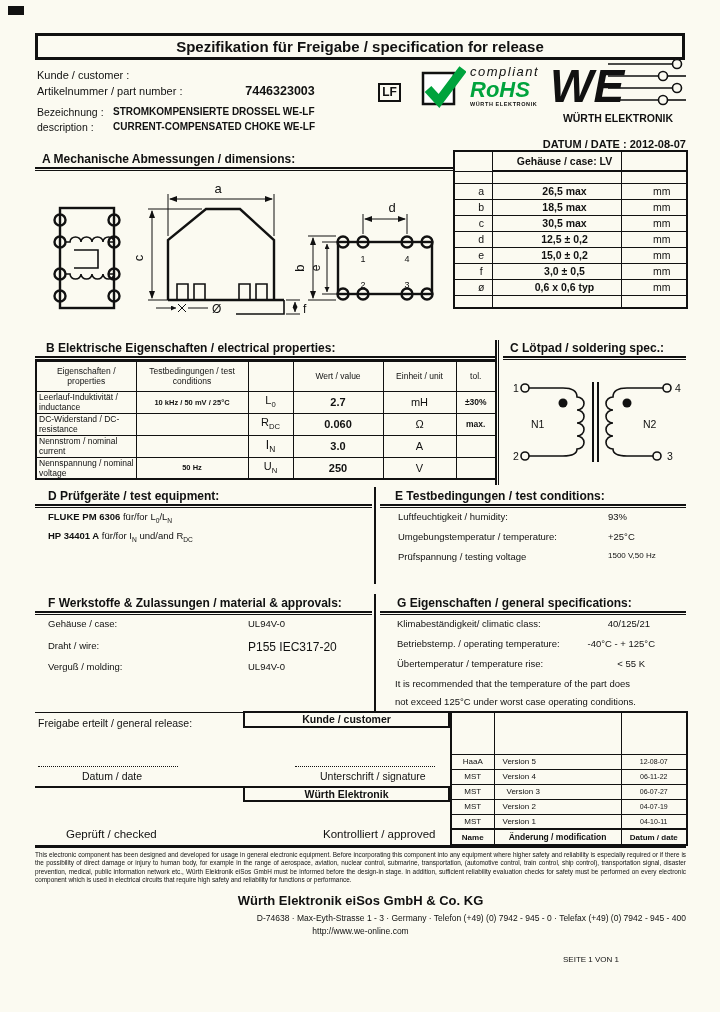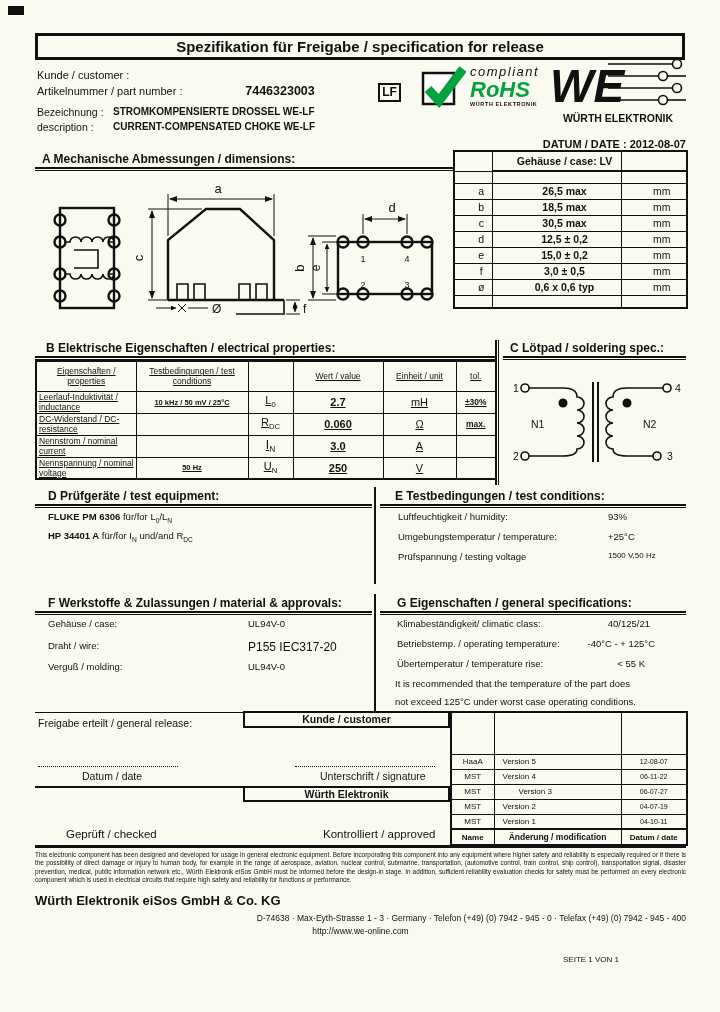--- a/index.html
+++ b/index.html
@@ -13,21 +13,21 @@
   .vline { position:absolute; width:0; border-left:2px solid #111; }
   .sec-title { position:absolute; font-weight:bold; font-size:12px; white-space:nowrap; }
   .title-box { position:absolute; left:35px; top:33px; width:650px; height:27px; border:3px solid #111;
                text-align:center; font-weight:bold; font-size:15px; line-height:21px; }
   .lbl { position:absolute; font-size:10.5px; white-space:nowrap; }
   table { border-collapse:collapse; table-layout:fixed; }
   td { border:1px solid #111; text-align:center; vertical-align:middle; overflow:hidden; }
   .mech-table { position:absolute; left:453px; top:150px; width:233px; border:2px solid #111; }
   .mech-table td { font-size:10.5px;padding-left:16px; }
   .elec-table { position:absolute; left:35px; top:360px; width:460px; border:2px solid #111; }
-  .elec-table td { font-size:8.5px;text-decoration:underline; }
+  .elec-table td { font-size:8.5px; }
   .ver-table { position:absolute; left:450px; top:711px; width:236px; border:2px solid #111; }
   .ver-table td { font-size:8px; }
   .dotline { position:absolute; border-bottom:1.5px dotted #111; height:0; }
   .box-hdr { position:absolute; border:2px solid #111; font-weight:bold; font-size:10.5px;
              text-align:center; background:#fbfaf1; }
   svg text { font-family:"Liberation Sans", sans-serif; fill:#111; }
   .part { stroke:#111; stroke-width:2.4; fill:none; }
   .thin { stroke:#111; stroke-width:1.6; fill:none; }
   .ext  { stroke:#111; stroke-width:1; fill:none; }
   .dim  { stroke:#111; stroke-width:1; fill:none; }
@@ -368,21 +368,21 @@
       <td style="text-align:left;padding-left:8px">Version 5</td>
       <td style="font-size:7px">12-08-07</td>
     </tr>
     <tr style="height:15px">
       <td>MST</td>
       <td style="text-align:left;padding-left:8px">Version 4</td>
       <td style="font-size:7px">06-11-22</td>
     </tr>
     <tr style="height:15px">
       <td>MST</td>
-      <td style="text-align:left;padding-left:24px">Version 3</td>
+      <td style="text-align:left;padding-left:12px">Version 3</td>
       <td style="font-size:7px">06-07-27</td>
     </tr>
     <tr style="height:15px">
       <td>MST</td>
       <td style="text-align:left;padding-left:8px">Version 2</td>
       <td style="font-size:7px">04-07-19</td>
     </tr>
     <tr style="height:15px">
       <td>MST</td>
       <td style="text-align:left;padding-left:8px">Version 1</td>
@@ -391,18 +391,18 @@
     <tr style="height:16px">
       <td class="b" style="border-top:2px solid #111">Name</td>
       <td class="b" style="border-top:2px solid #111;font-size:8.5px">Änderung / modification</td>
       <td class="b" style="border-top:2px solid #111">Datum / date</td>
     </tr>
   </tbody>
     </table>
 
   <div class="abs" style="left:35px;top:851px;width:651px;font-size:6.4px;line-height:1.3;text-align:justify">This electronic component has been designed and developed for usage in general electronic equipment. Before incorporating this component into any equipment where higher safety and reliability is especially required or if there is the possibility of direct damage or injury to human body, for example in the range of aerospace, aviation, nuclear control, submarine, transportation, (automotive control, train control, ship control), transportation signal, disaster prevention, medical, public information network etc., Würth Elektronik eiSos GmbH must be informed before the design-in stage. In addition, sufficient reliability evaluation checks for safety must be performed on every electronic component which is used in electrical circuits that require high safety and reliability for functions or performance.</div>
 
-  <div class="abs b" style="left:35px;top:893px;width:651px;text-align:left;font-size:13px">Würth Elektronik eiSos GmbH &amp; Co. KG</div>
+  <div class="abs b" style="left:35px;top:893px;width:651px;text-align:center;font-size:13px">Würth Elektronik eiSos GmbH &amp; Co. KG</div>
   <div class="abs" style="left:35px;top:913px;width:651px;text-align:right;font-size:8.5px">D-74638 · Max-Eyth-Strasse 1 - 3 · Germany · Telefon (+49) (0) 7942 - 945 - 0 · Telefax (+49) (0) 7942 - 945 - 400</div>
   <div class="abs" style="left:35px;top:926px;width:651px;text-align:center;font-size:8.5px">http://www.we-online.com</div>
   <div class="abs" style="left:563px;top:955px;font-size:8px">SEITE 1 VON 1</div>
 
 </div>
 
 </body></html>

